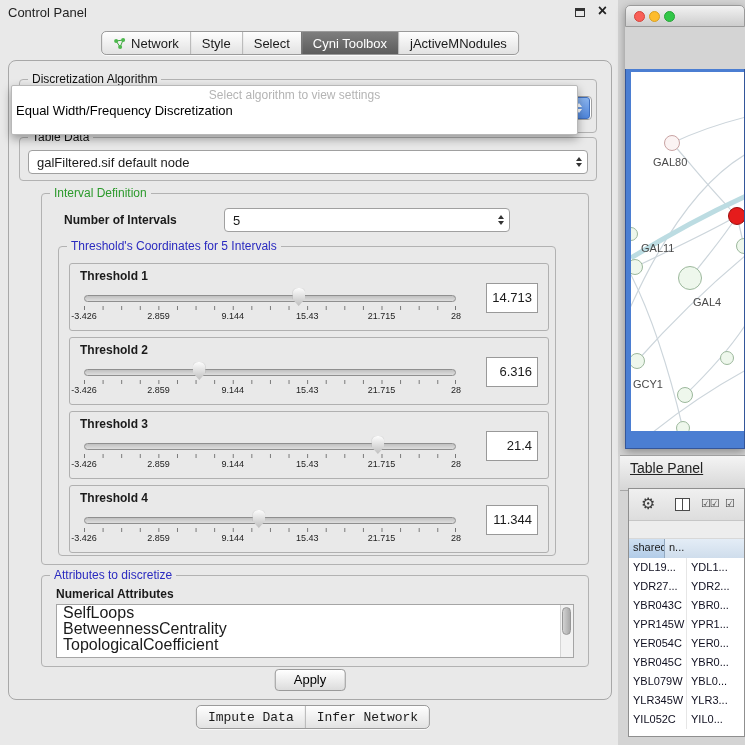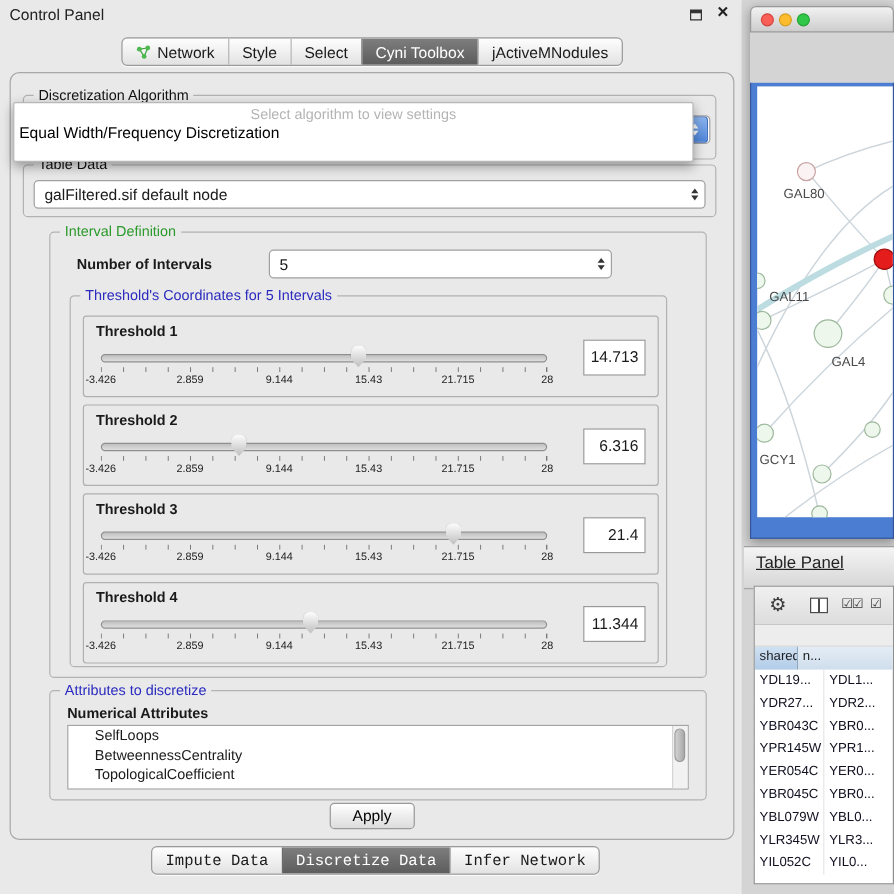--- a/index.html
+++ b/index.html
@@ -52,21 +52,21 @@
   .ticklabels { position:absolute; left:0; right:0; top:23px; height:12px; font-size:9px; color:#222; }
   .ticklabels span { position:absolute; transform:translateX(-50%); white-space:nowrap; }
   .ticklabels span:nth-child(1){left:0%;} .ticklabels span:nth-child(2){left:20%;}
   .ticklabels span:nth-child(3){left:40%;} .ticklabels span:nth-child(4){left:60%;}
   .ticklabels span:nth-child(5){left:80%;} .ticklabels span:nth-child(6){left:100%;}
   .vbox { position:absolute; right:10px; top:19px; width:52px; height:30px; background:#fff; border:1px solid #999; font-size:13px; text-align:right; line-height:28px; padding-right:5px; }
 
   .boldlabel { position:absolute; font-size:12px; font-weight:bold; }
 
   .listbox { position:absolute; background:#fff; border:1px solid #a5a5a5; overflow:hidden; }
-  .listbox .item { font-size:12px; height:16px; line-height:16px; padding-left:22px; }
+  .listbox .item { font-size:16px; height:16px; line-height:16px; padding-left:6px; }
   .vscroll { position:absolute; right:0; top:0; bottom:0; width:13px; background:#f2f2f2; border-left:1px solid #d5d5d5; }
   .vthumb { position:absolute; left:1px; top:2px; width:9px; height:28px; background:linear-gradient(90deg,#d2d2d2,#a9a9a9); border:1px solid #979797; border-radius:5px; }
 
   .btn { position:absolute; height:22px; padding:0 18px; background:linear-gradient(#ffffff,#dcdcdc); border:1px solid #9a9a9a; border-radius:4px; font-size:13px; line-height:20px; }
   .btn.apply { left:50%; transform:translateX(-50%); top:608px; }
 
   
   .right-bg { position:absolute; left:618px; top:0; width:127px; height:745px; background:#d4d4d4; }
 
   .net-window { position:absolute; left:625px; top:5px; width:120px; height:444px; border-radius:5px 5px 0 0; box-shadow:0 3px 10px rgba(0,0,0,.35); }
@@ -265,23 +265,20 @@
             </div>
         </div>
       </div>
 
       <button class="btn apply">Apply</button>
     </div>
 
     <div class="seg bottom">
       <div class="segitem">
           <span>Impute Data</span>
-        </div>
-      <div class="segitem active">
-          <span>Discretize Data</span>
         </div>
       <div class="segitem">
           <span>Infer Network</span>
         </div>
     </div>
   </div>
 
   <div class="right-bg"></div>
 
   <div class="net-window">

